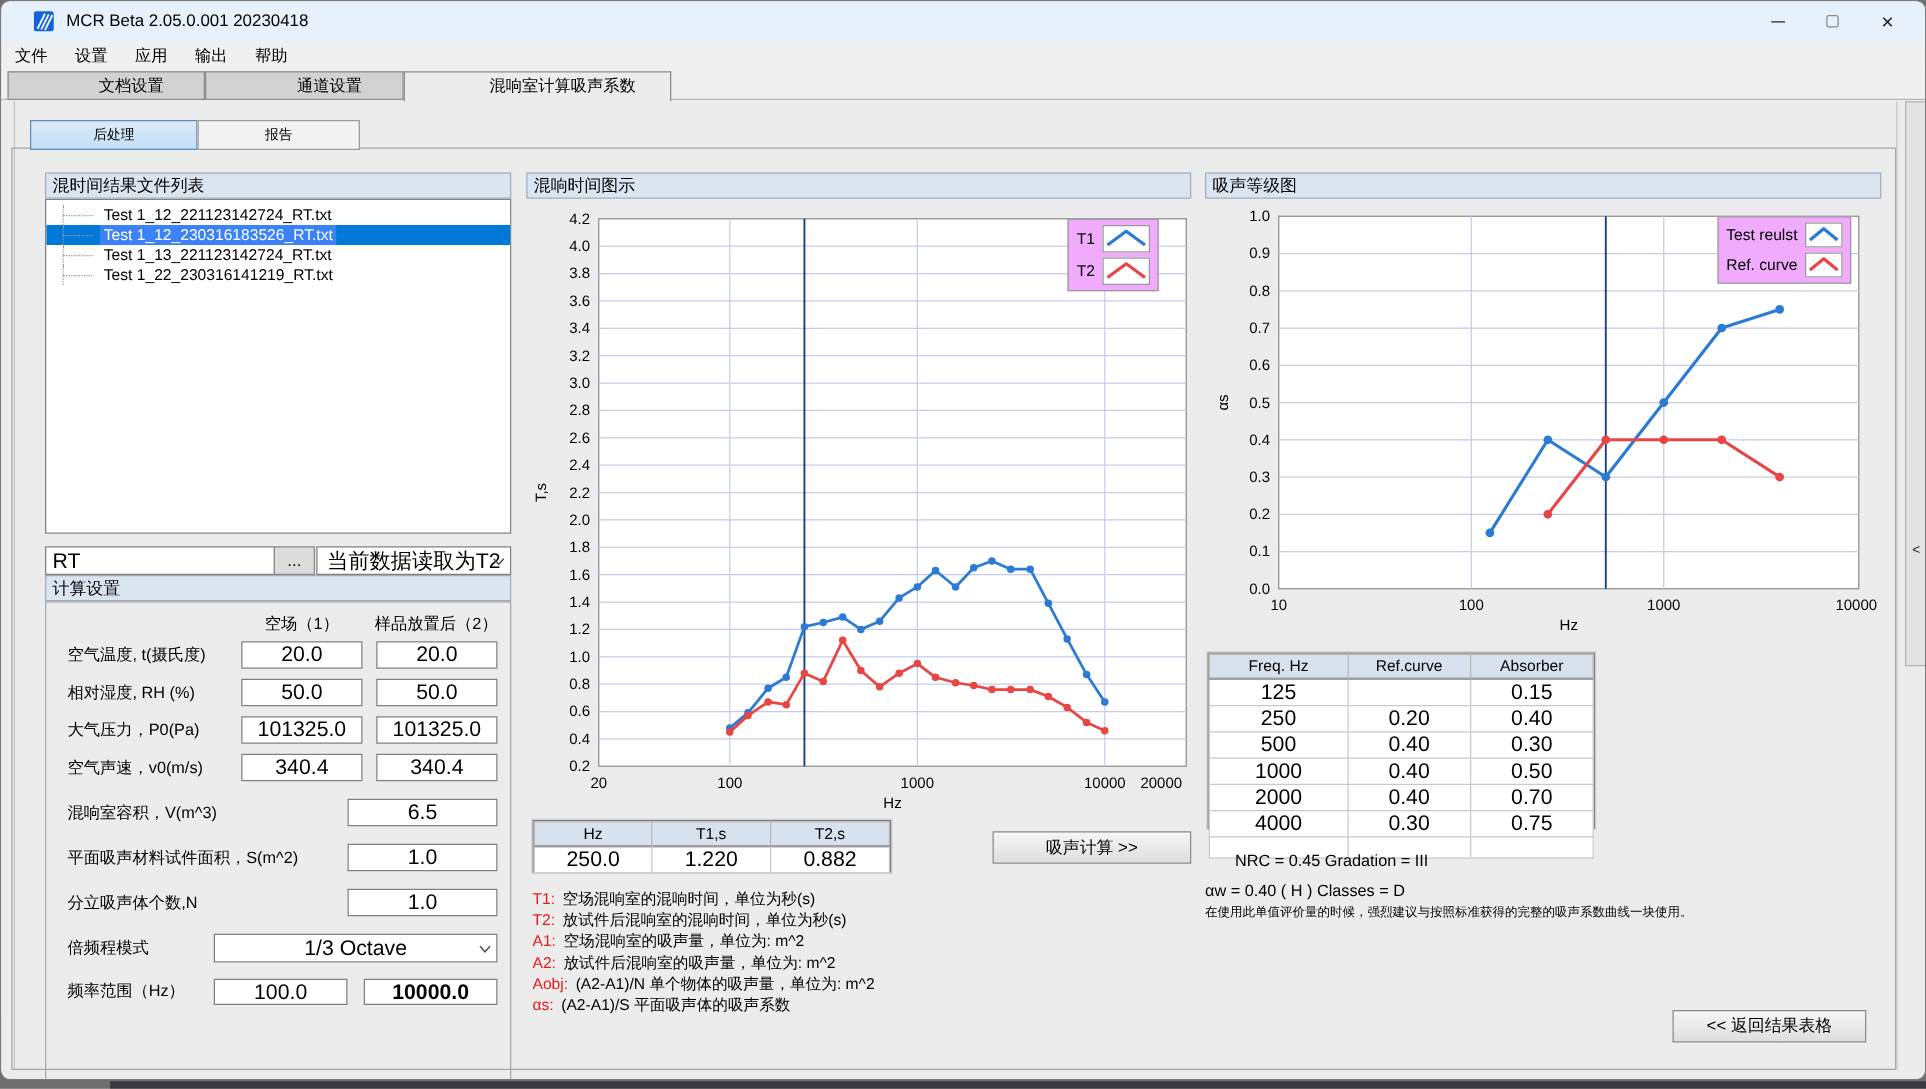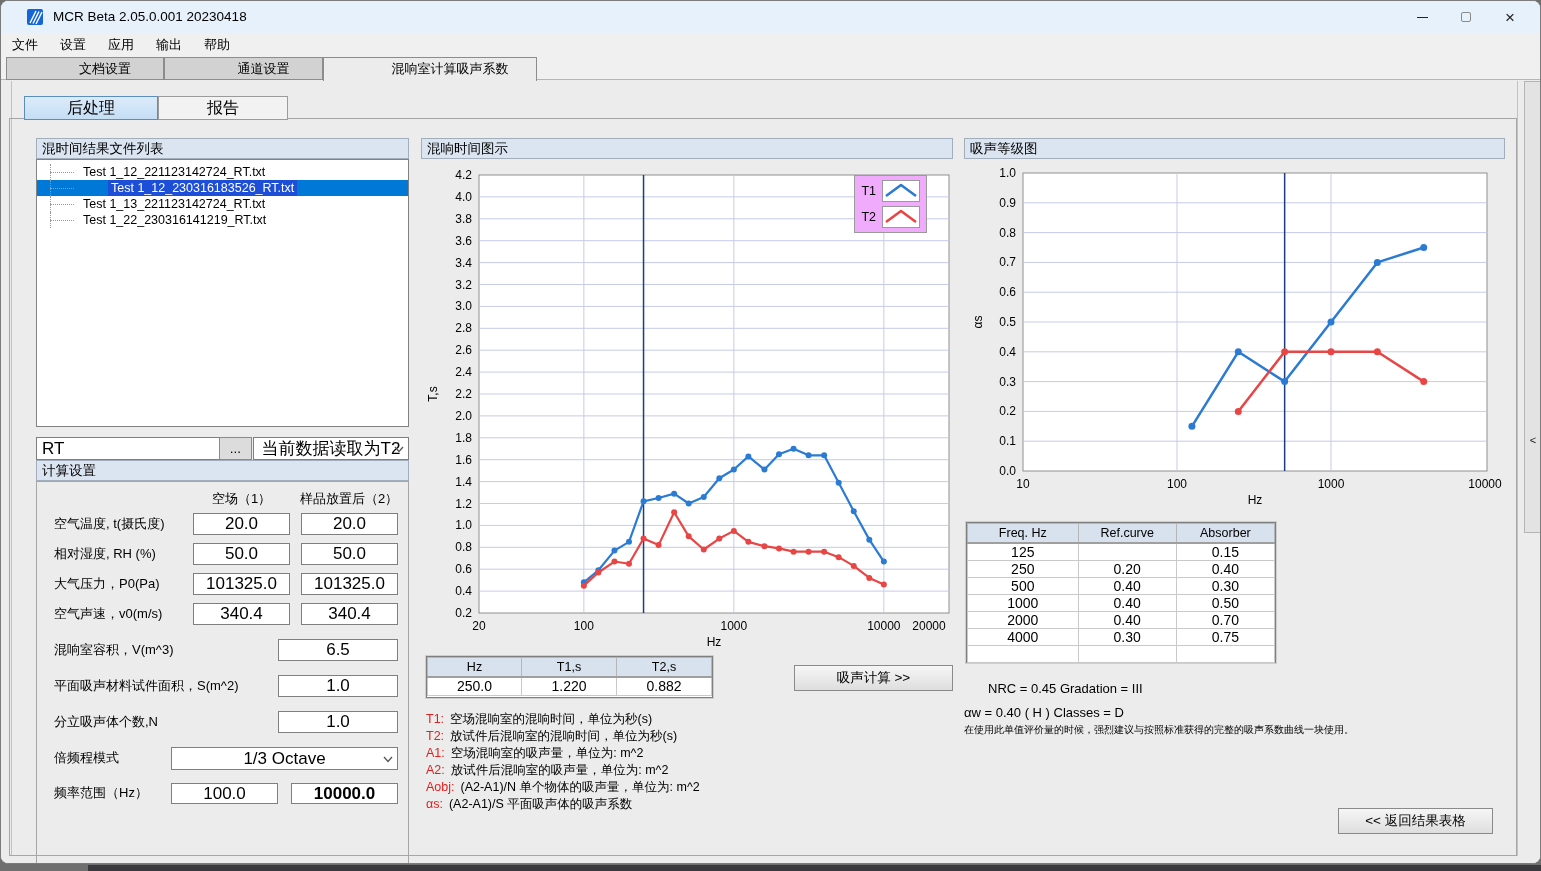--- a/index.html
+++ b/index.html
@@ -31,54 +31,54 @@
   .main-tab.active { background:#ececec; height:24px; border-bottom:none; z-index:2; }
   
   .content { position:absolute; left:0; top:80px; width:1541px; height:784px; background:#ececec; }
   .frame { position:absolute; left:8px; top:37px; width:1508px; height:738px; border:1px solid #a6a6a6; }
   .v-split-left  { position:absolute; left:10px; top:0; width:1px; height:775px; background:#c2c2c2; }
   .v-split-right { position:absolute; left:1516px; top:0; width:1px; height:775px; background:#c2c2c2; }
   .collapse-strip { position:absolute; left:1523px; top:0; width:18px; height:452px; background:#e3e3e3;
                     border:1px solid #b4b4b4; border-right:none; }
   .collapse-toggle { position:absolute; left:0; top:352px; width:16px; text-align:center; font-size:11px; color:#222; }
   
-  .sub-tab { position:absolute; top:15px; height:24px; line-height:22px; text-align:center; font-size:16px; z-index:3; }
+  .sub-tab { position:absolute; top:15px; height:24px; line-height:22px; text-align:center; font-size:11px; z-index:3; }
   .sub-tab.s1 { left:23px; width:134px; background:linear-gradient(#dcebfa,#c4def5); border:1px solid #5b8dbe; }
   .sub-tab.s2 { left:157px; width:130px; background:#f2f2f2; border:1px solid #9b9b9b; }
   
   .panel-header { position:absolute; height:21px; line-height:20px; padding-left:5px; font-size:13.5px;
                   background:#dbe5f1; border:1px solid #a3aebc; }
   .field { position:absolute; height:22px; line-height:20px; background:#fff; border:1px solid #7f7f7f;
            font-size:17px; text-align:center; }
   .lbl { position:absolute; font-size:13px; line-height:22px; white-space:nowrap; }
   .btn { position:absolute; background:linear-gradient(#f6f6f6,#dedede); border:1px solid #8a8a8a;
          font-size:13.5px; text-align:center; }
   .chev { position:absolute; right:4px; top:50%; margin-top:-3px; width:10px; height:7px; }
   
   .listbox { position:absolute; left:35px; top:158px; width:373px; height:268px; background:#fff;
              border:1px solid #828282; padding-top:4px; overflow:hidden; }
   .file-row { position:relative; height:16px; line-height:16px; font-size:12.5px; white-space:nowrap; }
   .file-row .tree { position:absolute; left:13px; top:8px; width:24px; border-top:1px dotted #9a9a9a; }
   .file-row .spine { position:absolute; left:13px; top:0; height:16px; border-left:1px dotted #9a9a9a; }
   .file-row .fname { position:absolute; left:43px; top:0; padding:0 3px; }
-  .file-row.selected .fname { background:#1d4ed8; color:#fff;margin-left:28px; }
+  .file-row.selected .fname { background:#3b82f6; color:#fff; }
   .file-row.selected { background:#0078d7; color:#fff; }
   
   .chart-wrap { position:absolute; }
   .chart-legend { position:absolute; background:#f0abfc; border:1px solid #9a9a9a; padding:4px 6px;
                   display:flex; flex-direction:column; gap:4px; z-index:4; }
   .legend-row { display:flex; align-items:center; justify-content:flex-end; gap:6px; }
   .legend-label { font-size:12.5px; }
   .legend-icon { background:#fff; border:1px solid #9a9a9a; display:inline-flex; }
   
   .grid-table { position:absolute; background:#fff; border:1px solid #7f7f7f; box-shadow:0 0 0 1px #cfcfcf; }
   table.grid { border-collapse:collapse; width:100%; }
   table.grid th { background:#d7e2ee; font-weight:normal; font-size:12.5px; border:1px solid #b6b6b6;
                   border-bottom:2px solid #9f9f9f; text-align:center; }
-  table.grid td { font-size:14px; border:1px solid #c9c9c9; text-align:center; background:#fff; }
+  table.grid td { font-size:17px; border:1px solid #c9c9c9; text-align:center; background:#fff; }
   
   .def-line { font-size:12.5px; line-height:17px; white-space:nowrap; }
   .def-term { color:#e02020; margin-right:6px; }
   .result-line { position:absolute; font-size:13px; white-space:nowrap; }
   .note-line { position:absolute; font-size:10px; white-space:nowrap; }
 </style>
 </head>
 <body>
 
 <div class="screen">
@@ -389,21 +389,38 @@
             <text x="52" y="107.40000000000002" text-anchor="end" font-size="12" fill="#000">0.7</text>
             <text x="52" y="77.60000000000002" text-anchor="end" font-size="12" fill="#000">0.8</text>
             <text x="52" y="47.800000000000026" text-anchor="end" font-size="12" fill="#000">0.9</text>
             <text x="52" y="18.000000000000036" text-anchor="end" font-size="12" fill="#000">1.0</text>
             <text x="59" y="329" text-anchor="middle" font-size="12" fill="#000">10</text>
             <text x="213" y="329" text-anchor="middle" font-size="12" fill="#000">100</text>
             <text x="367" y="329" text-anchor="middle" font-size="12" fill="#000">1000</text>
             <text x="521" y="329" text-anchor="middle" font-size="12" fill="#000">10000</text>
             <text x="291" y="345" text-anchor="middle" font-size="12" fill="#000">Hz</text>
             <text x="18" y="163" text-anchor="middle" font-size="12" fill="#000" transform="rotate(-90 18 163)">αs</text>
-          </svg></div>
+          </svg><div class="chart-legend" style="top: 14px; right: 24px;">
+            <div class="legend-row">
+              <span class="legend-label">Test reulst</span>
+              <span class="legend-icon">
+                <svg width="28" height="18">
+                  <polyline points="3,13 14,4 25,13" fill="none" stroke="#2b7bd4" stroke-width="2.6" stroke-linejoin="round"></polyline>
+                </svg>
+              </span>
+            </div>
+            <div class="legend-row">
+              <span class="legend-label">Ref. curve</span>
+              <span class="legend-icon">
+                <svg width="28" height="18">
+                  <polyline points="3,13 14,4 25,13" fill="none" stroke="#e84545" stroke-width="2.6" stroke-linejoin="round"></polyline>
+                </svg>
+              </span>
+            </div>
+          </div></div>
 
       <div class="grid-table" style="left:965px; top:441px; width:310px; height:141px;">
         <table class="grid" id="grade-table-el">
           <thead>
             <tr style="height:19px;">
               <th style="width:112px;">Freq. Hz</th>
               <th style="width:99px;">Ref.curve</th>
               <th style="width:99px;">Absorber</th>
             </tr>
           </thead>

